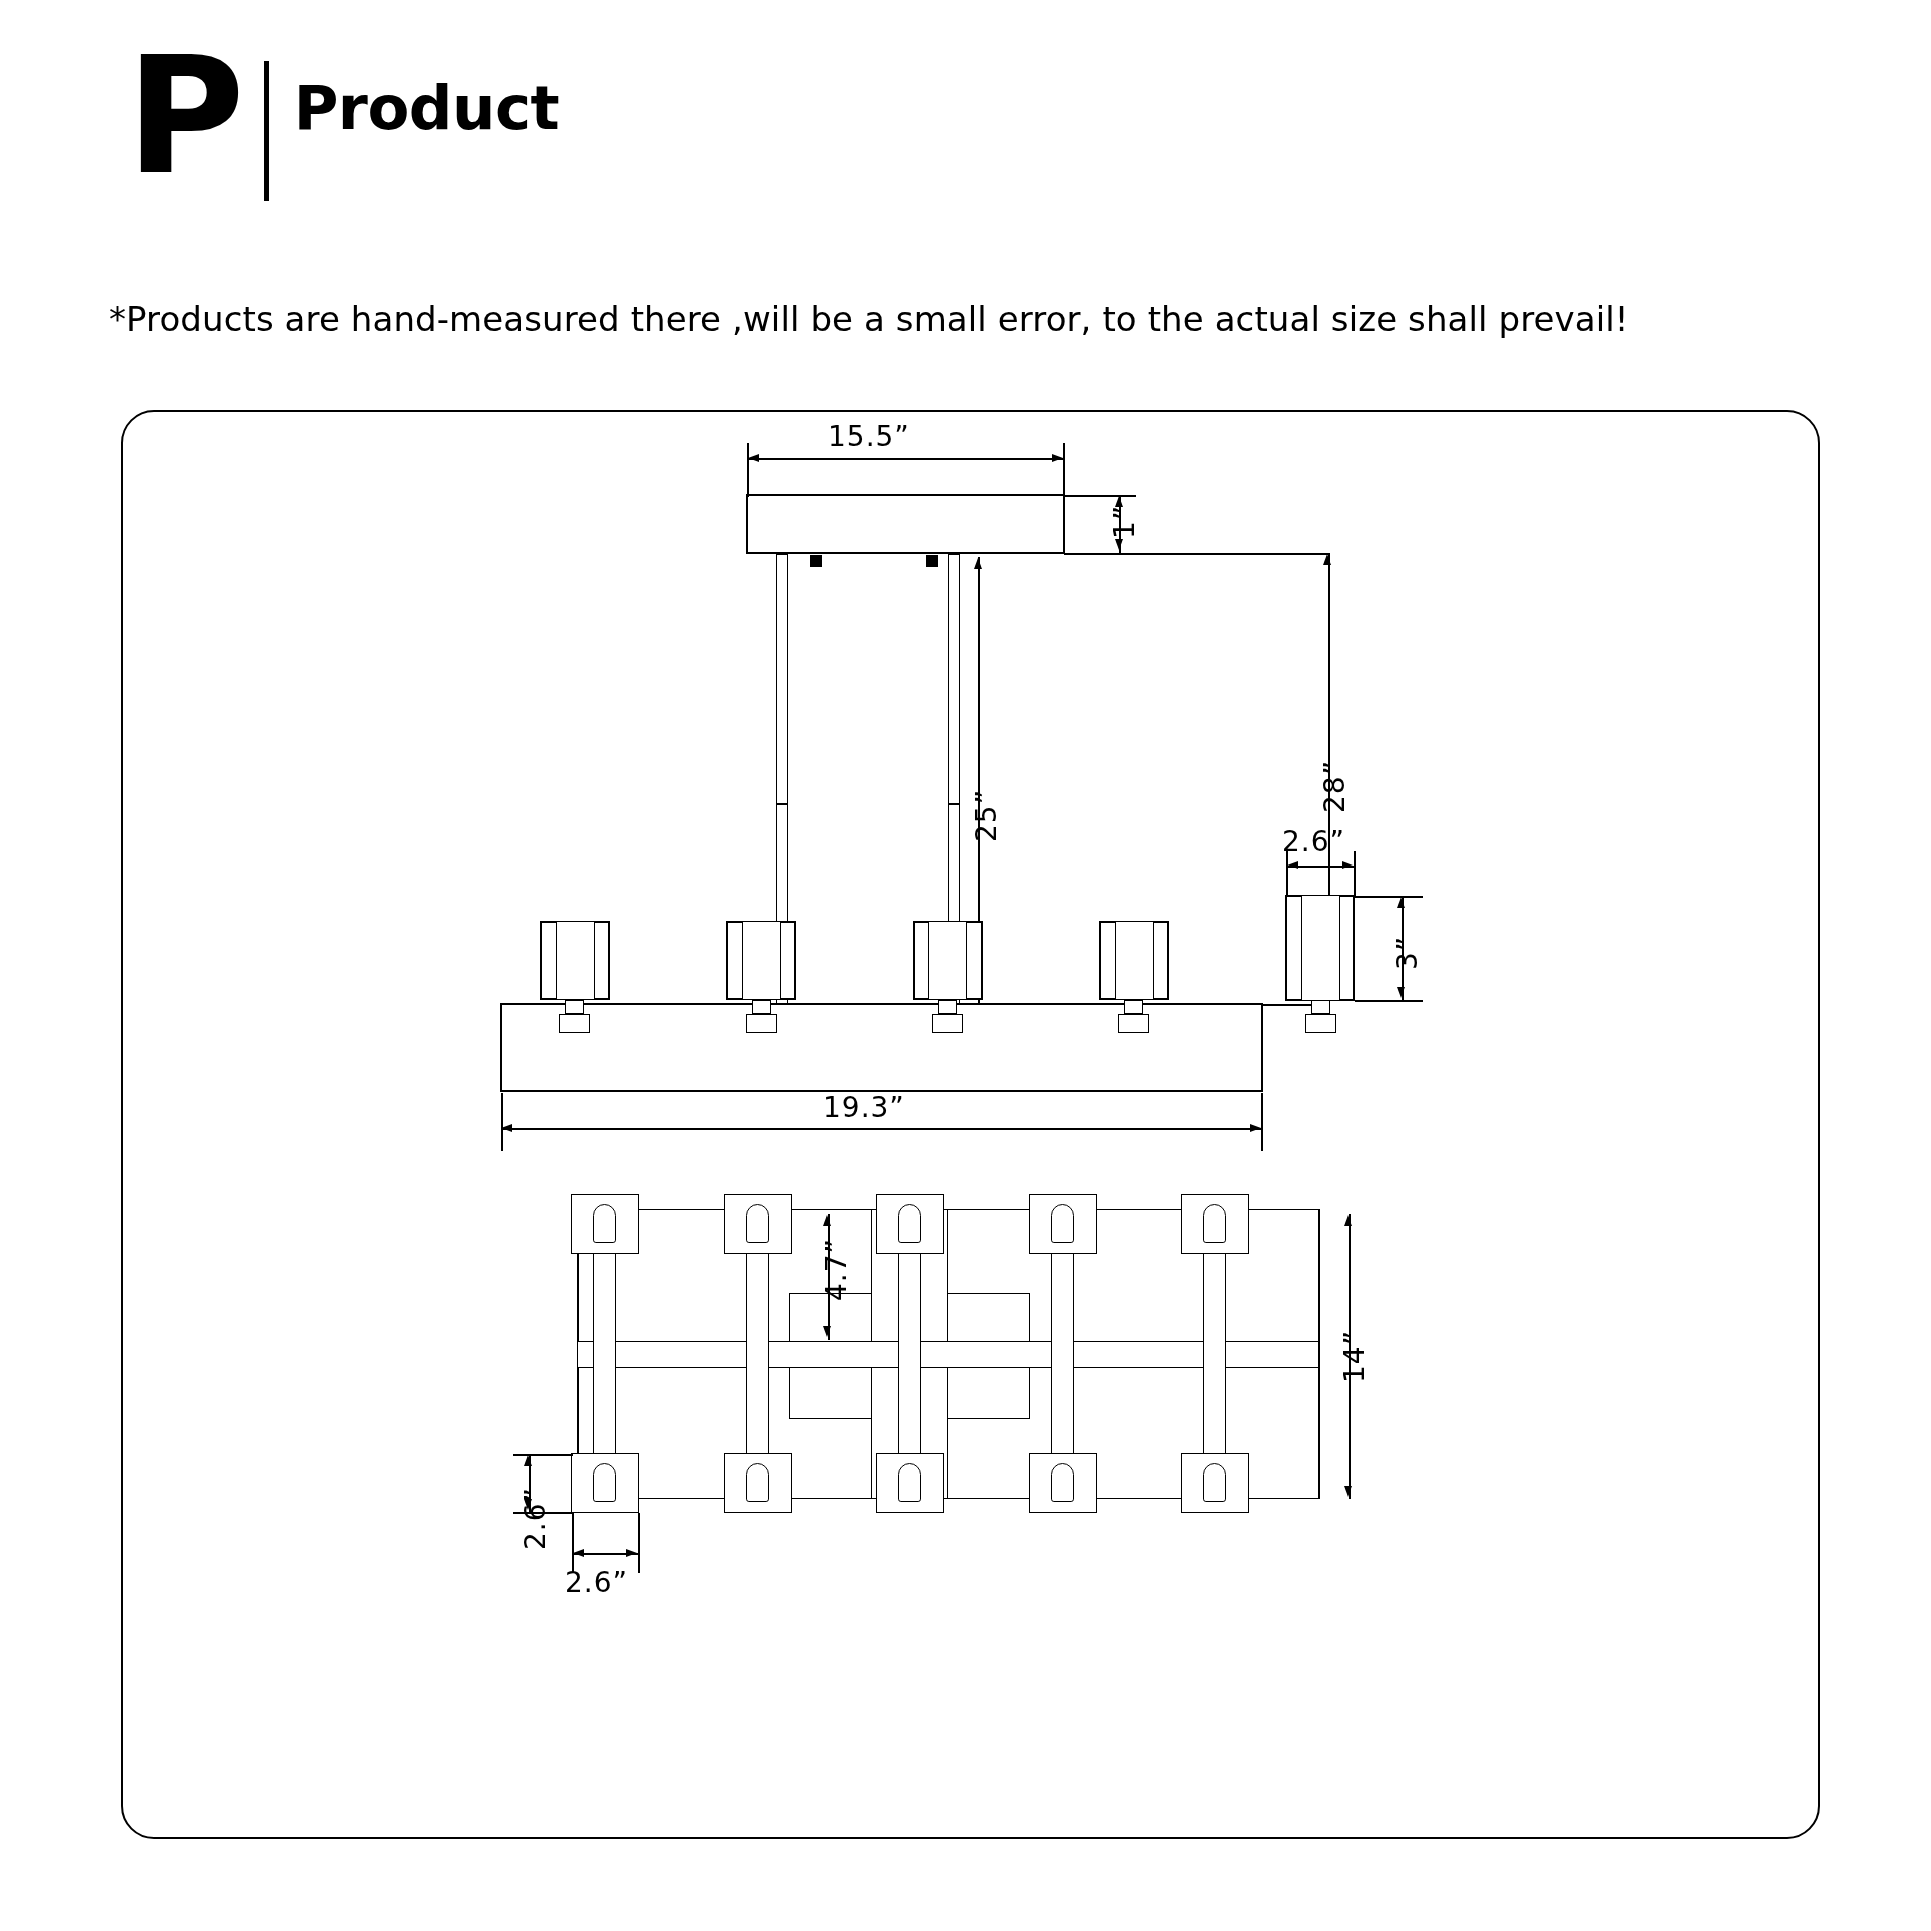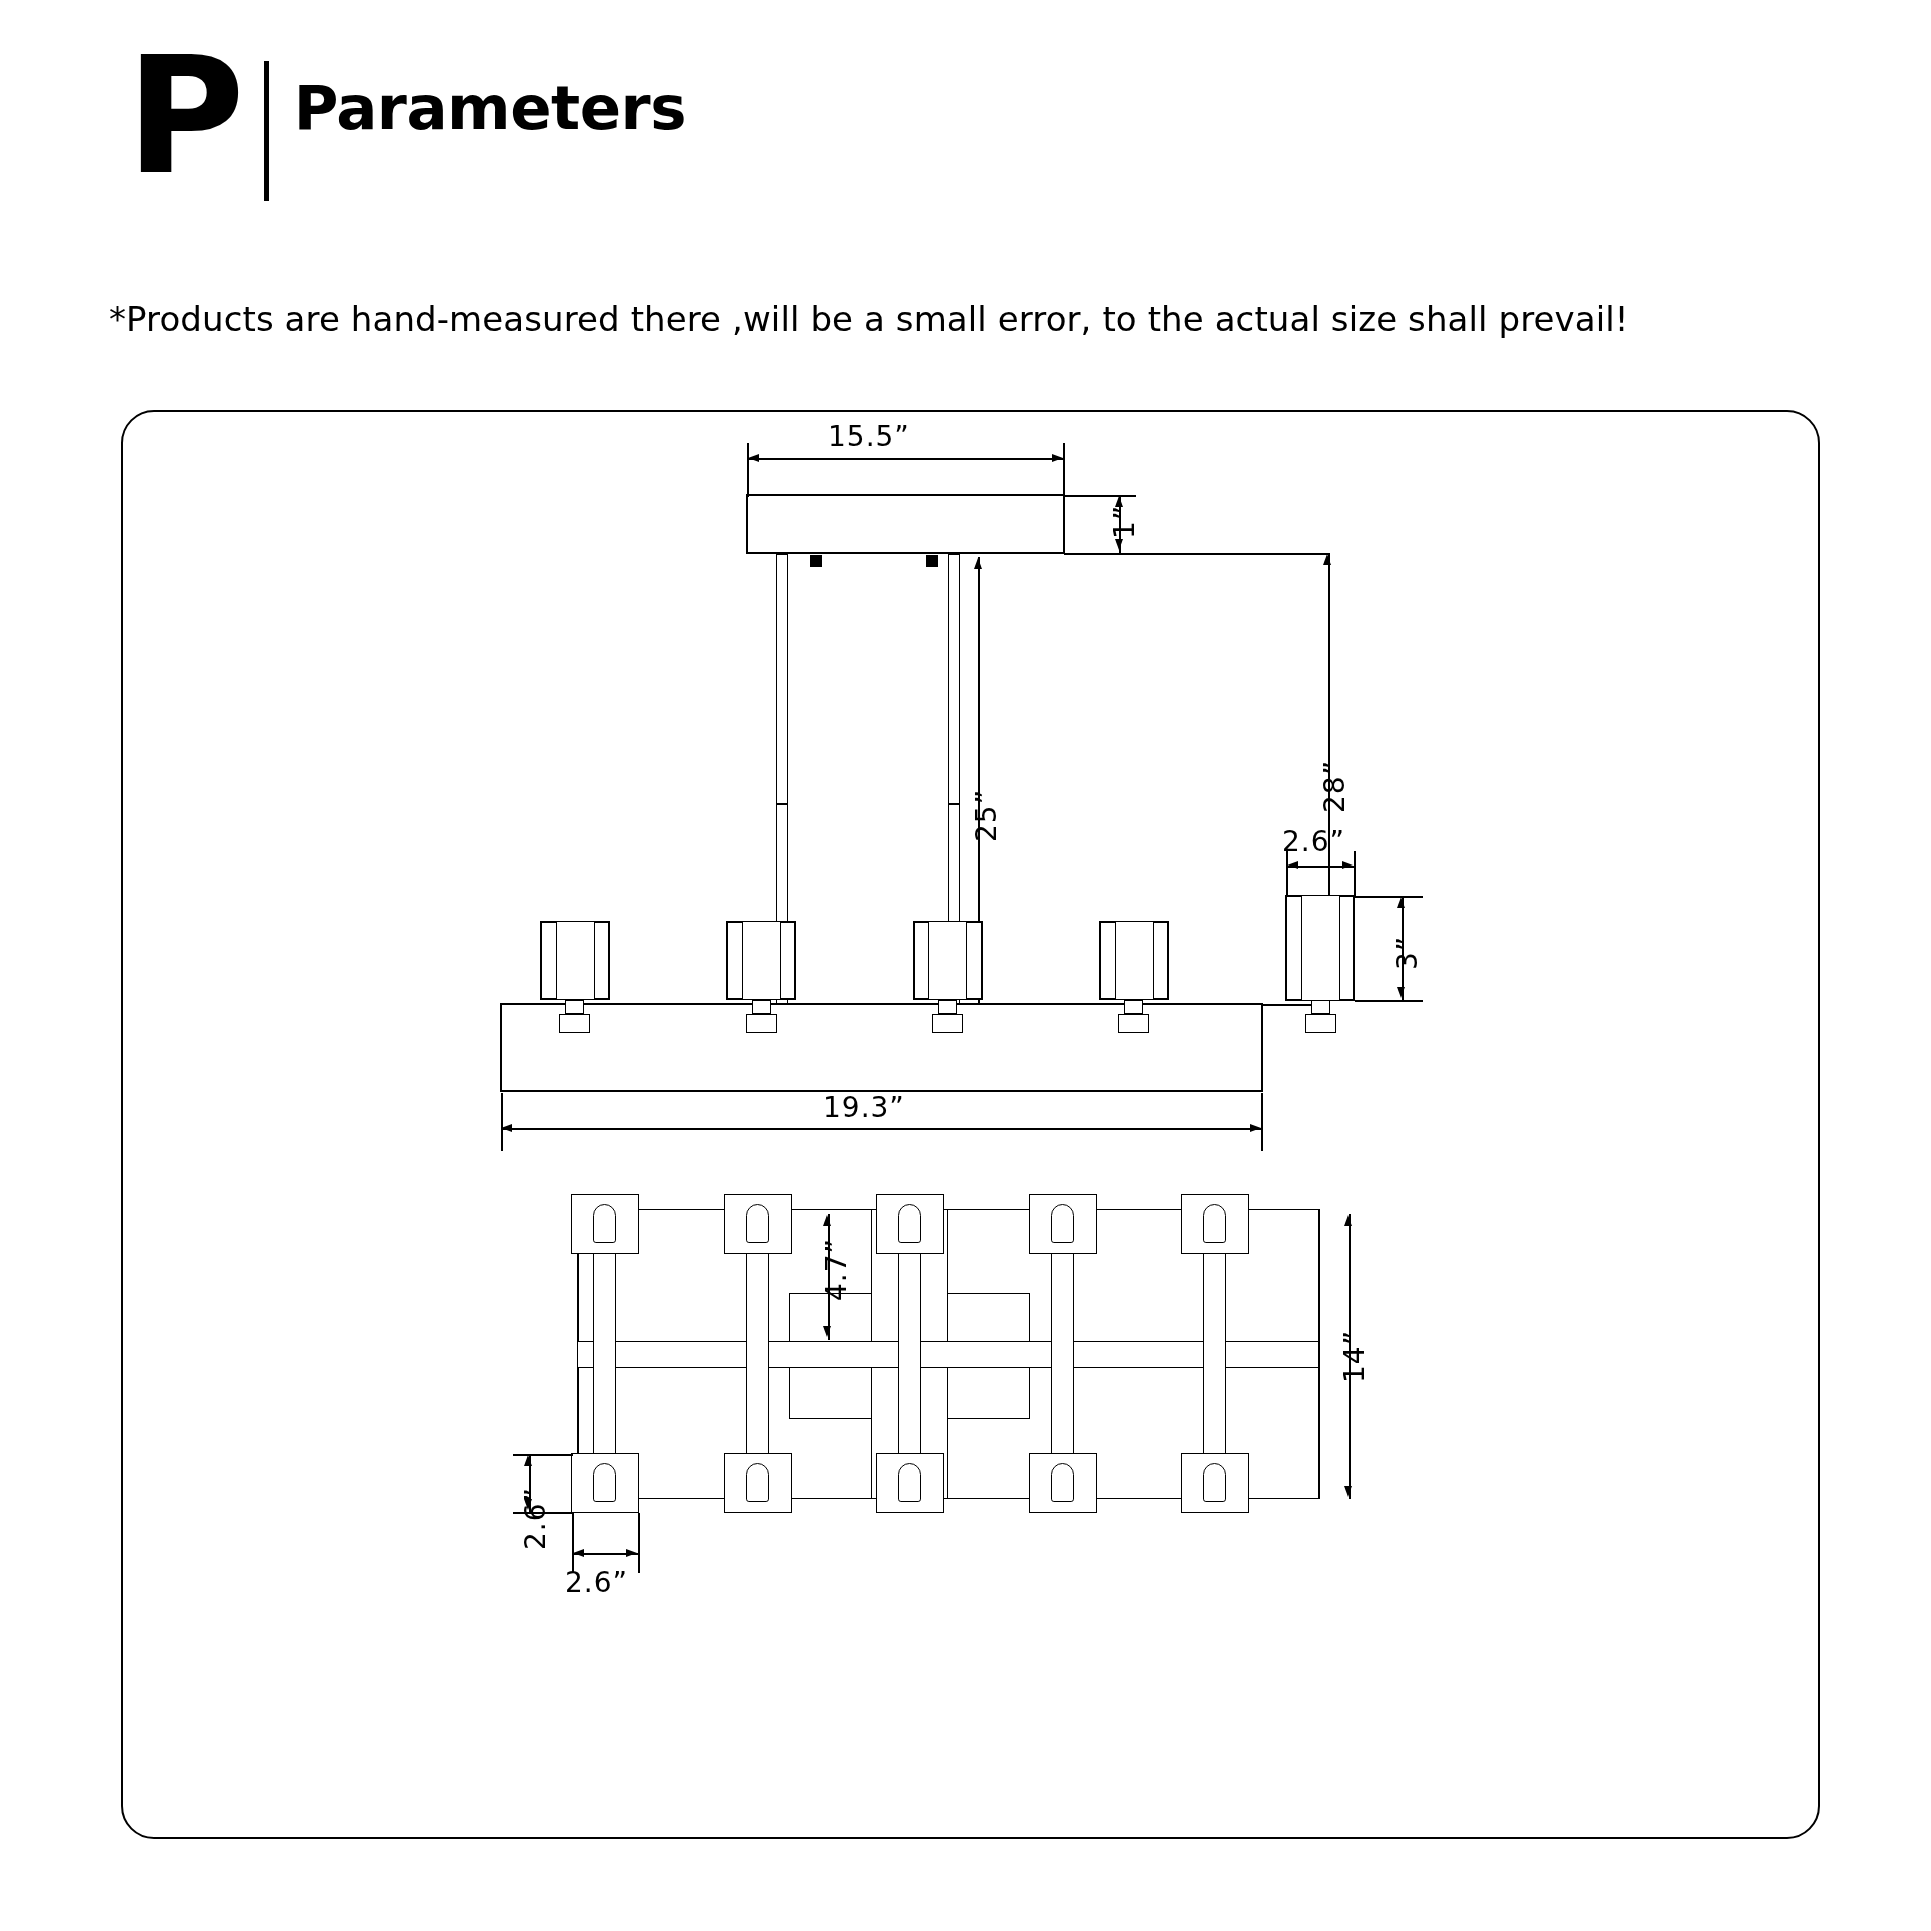--- a/index.html
+++ b/index.html
@@ -103,21 +103,21 @@
   .arrU { border-bottom: 11.6px solid #000; }
   .arrD { border-top: 11.6px solid #000; }
 </style>
 </head>
 <body>
 
 <div class="header">
   <div class="big-letter">P</div>
   <div class="divider"></div>
   <div class="titles">
-    <div>Parameters</div>
+    <div>Product</div>
   </div>
 </div>
 
 <div class="note">*Products are hand-measured there ,will be a small error, to the actual size shall prevail!</div>
 
 <div class="frame">
 
   <div class="dwg" style="left:0;top:0;width:1699px;height:734px;">
 
     <div class="box" style="left:623px;top:82px;width:319px;height:60px;"></div>

